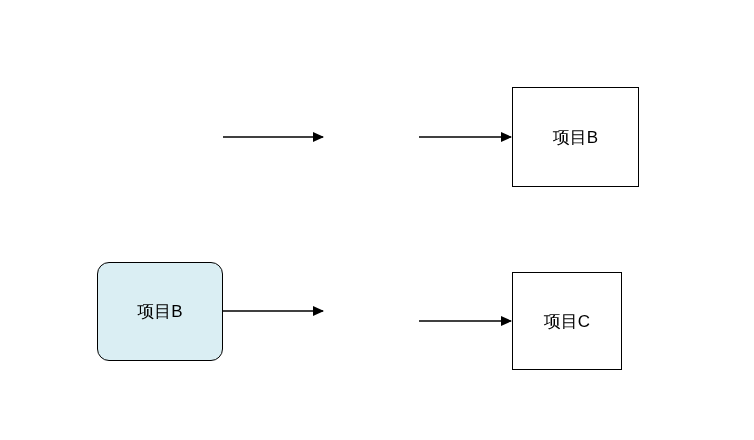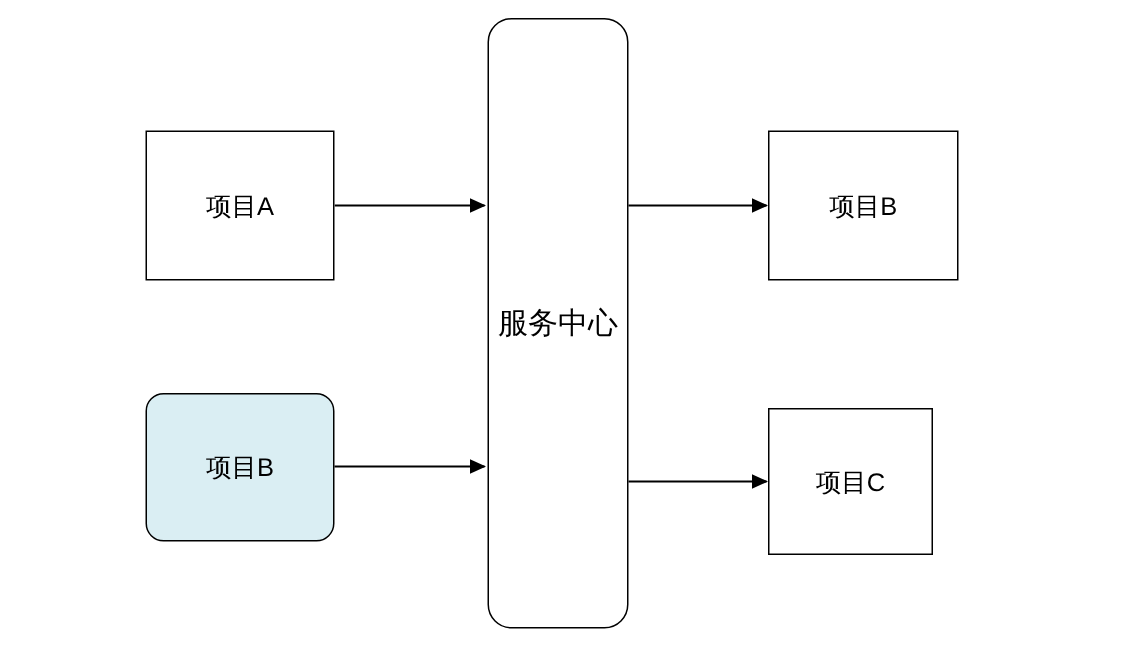--- a/index.html
+++ b/index.html
@@ -72,31 +72,25 @@
       <marker id="arrowhead" markerWidth="11" markerHeight="10" refX="10" refY="5" orient="auto" markerUnits="userSpaceOnUse">
         <polygon class="head" points="0,0 11,5 0,10"></polygon>
       </marker>
     </defs>
     <line class="edge" x1="223" y1="137" x2="323" y2="137" marker-end="url(#arrowhead)"></line>
     <line class="edge" x1="223" y1="311" x2="323" y2="311" marker-end="url(#arrowhead)"></line>
     <line class="edge" x1="419" y1="137" x2="511" y2="137" marker-end="url(#arrowhead)"></line>
     <line class="edge" x1="419" y1="321" x2="511" y2="321" marker-end="url(#arrowhead)"></line>
   </svg>
 
-  <div id="node-left-top" class="node">
-    <span>项目A</span>
-  </div>
 
   <div id="node-left-bottom" class="node rounded highlight">
     <span>项目B</span>
   </div>
 
-  <div id="hub">
-    <span>服务中心</span>
-  </div>
 
   <div id="node-right-top" class="node">
     <span>项目B</span>
   </div>
 
   <div id="node-right-bottom" class="node">
     <span>项目C</span>
   </div>
 
 </div>

